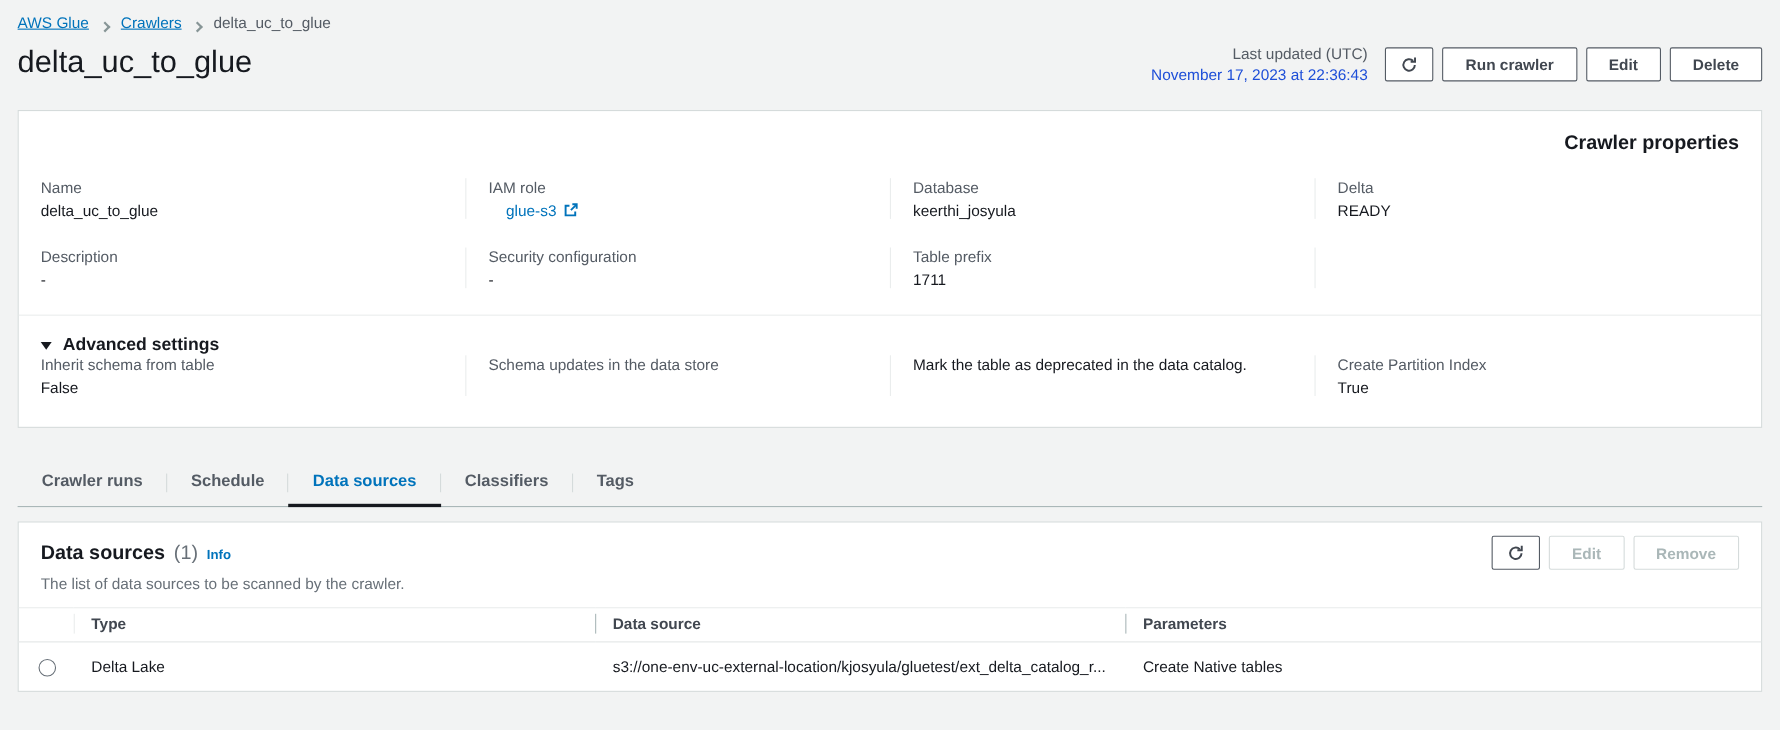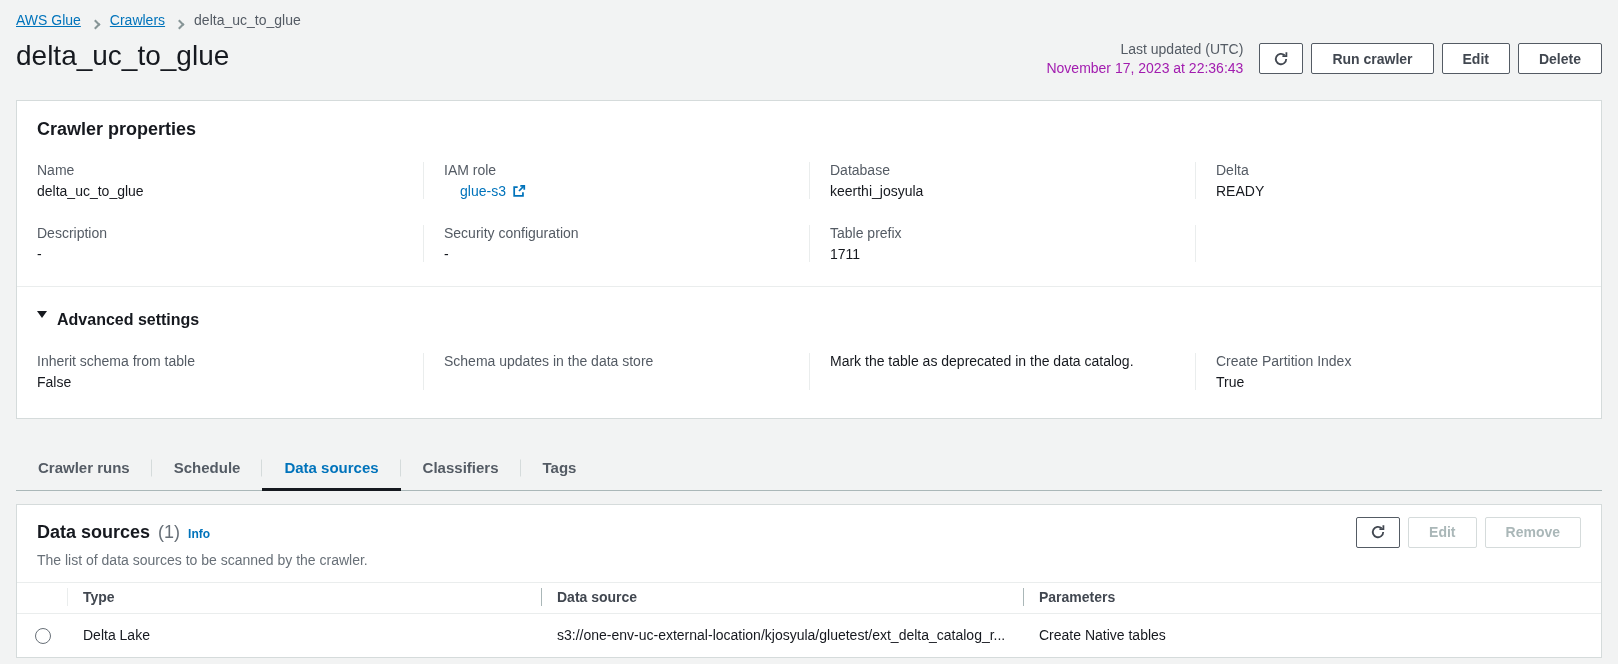--- a/index.html
+++ b/index.html
@@ -20,50 +20,50 @@
   .crumb-current { color: #545b64; }
   .chev { width: 7px; height: 7px; border-top: 2px solid #879596; border-right: 2px solid #879596;
           transform: rotate(45deg); display: inline-block; margin: 0 1px; }
 
   
   .page-header { display: flex; justify-content: space-between; align-items: flex-start; margin-top: 10px; }
   h1.page-title { font-size: 28px; font-weight: 400; margin: 0; line-height: 36px; }
   .header-right { display: flex; align-items: center; gap: 8px; margin-top: 2px; }
   .last-updated { text-align: right; line-height: 1.35; margin-right: 8px; }
   .lu-label { color: #545b64; }
-  .lu-value { color: #a21caf; }
+  .lu-value { color: #1d4ed8; }
 
   
   .btn {
     display: inline-flex; align-items: center; justify-content: center;
     height: 31px; padding: 0 20px;
     background: #fff; border: 1px solid #545b64; border-radius: 2px;
     font-family: inherit; font-size: 14px; font-weight: 700; color: #414750;
     cursor: pointer; white-space: nowrap;
   }
   .btn.icon-only { padding: 0 13px; }
   .btn.disabled { border-color: #d5dbdb; color: #aab7b8; cursor: default; }
 
   
   .card { background: #fff; border: 1px solid #d5dbdb; }
   .card.properties { margin-top: 22px; padding: 18px 20px 28px; }
-  .card-title { font-size: 18px; font-weight: 700; margin: 0 0 22px; }
+  .card-title { font-size: 18px; font-weight: 700; margin: 0 0 22px; text-align: right; }
 
   .fields-grid { display: grid; grid-template-columns: repeat(4, 1fr); row-gap: 26px; }
   .field { padding: 0 20px; border-left: 1px solid #eaeded; }
   .fields-grid .field:nth-child(4n+1) { padding-left: 0; border-left: none; }
   .field-label { color: #545b64; margin-bottom: 5px; }
   .field-value { color: #16191f; }
   .field-value a { color: #0073bb; text-decoration: none; cursor: pointer; display: inline-flex; align-items: center; gap: 6px; margin-left: 16px; }
   .ext-icon svg { display: block; }
 
   .card-divider { border: none; border-top: 1px solid #eaeded; margin: 24px -20px 18px; }
 
-  .advanced-toggle { display: inline-flex; align-items: flex-start; gap: 10px; font-weight: 700;
-                     font-size: 16px; margin-bottom: 24px; cursor: pointer; }
+  .advanced-toggle { display: inline-flex; align-items: center; gap: 10px; font-weight: 700;
+                     font-size: 16px; cursor: pointer; }
   .caret-down { width: 0; height: 0; border-left: 5px solid transparent; border-right: 5px solid transparent;
                 border-top: 7px solid #16191f; display: inline-block; }
 
   
   .tabs { display: flex; margin-top: 28px; border-bottom: 1px solid #aab7b8; }
   .tab { position: relative; padding: 12px 22px 14px; font-weight: 700; font-size: 15px;
          color: #545b64; cursor: pointer; white-space: nowrap; }
   .tab:not(:last-child)::before { content: ""; position: absolute; right: 0; top: 50%;
          transform: translateY(-50%); height: 17px; width: 1px; background: #d5dbdb; }
   .tab.active { color: #0073bb; }

